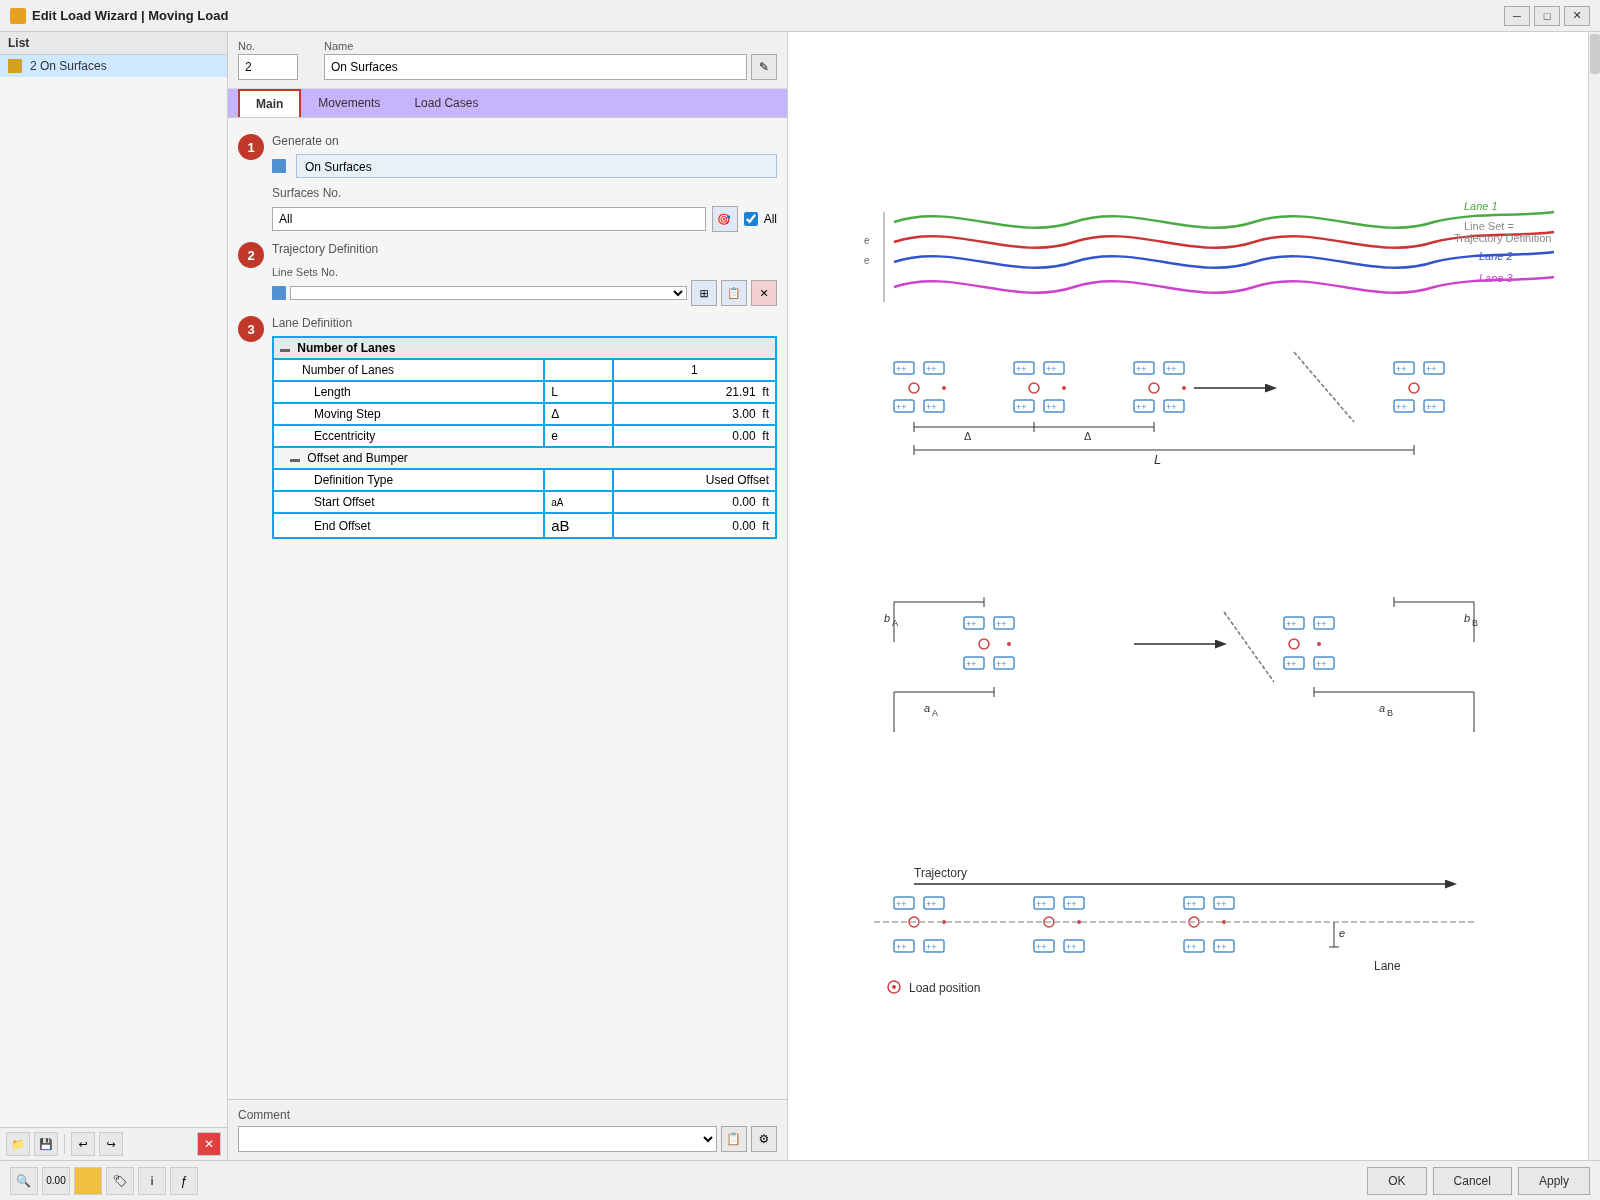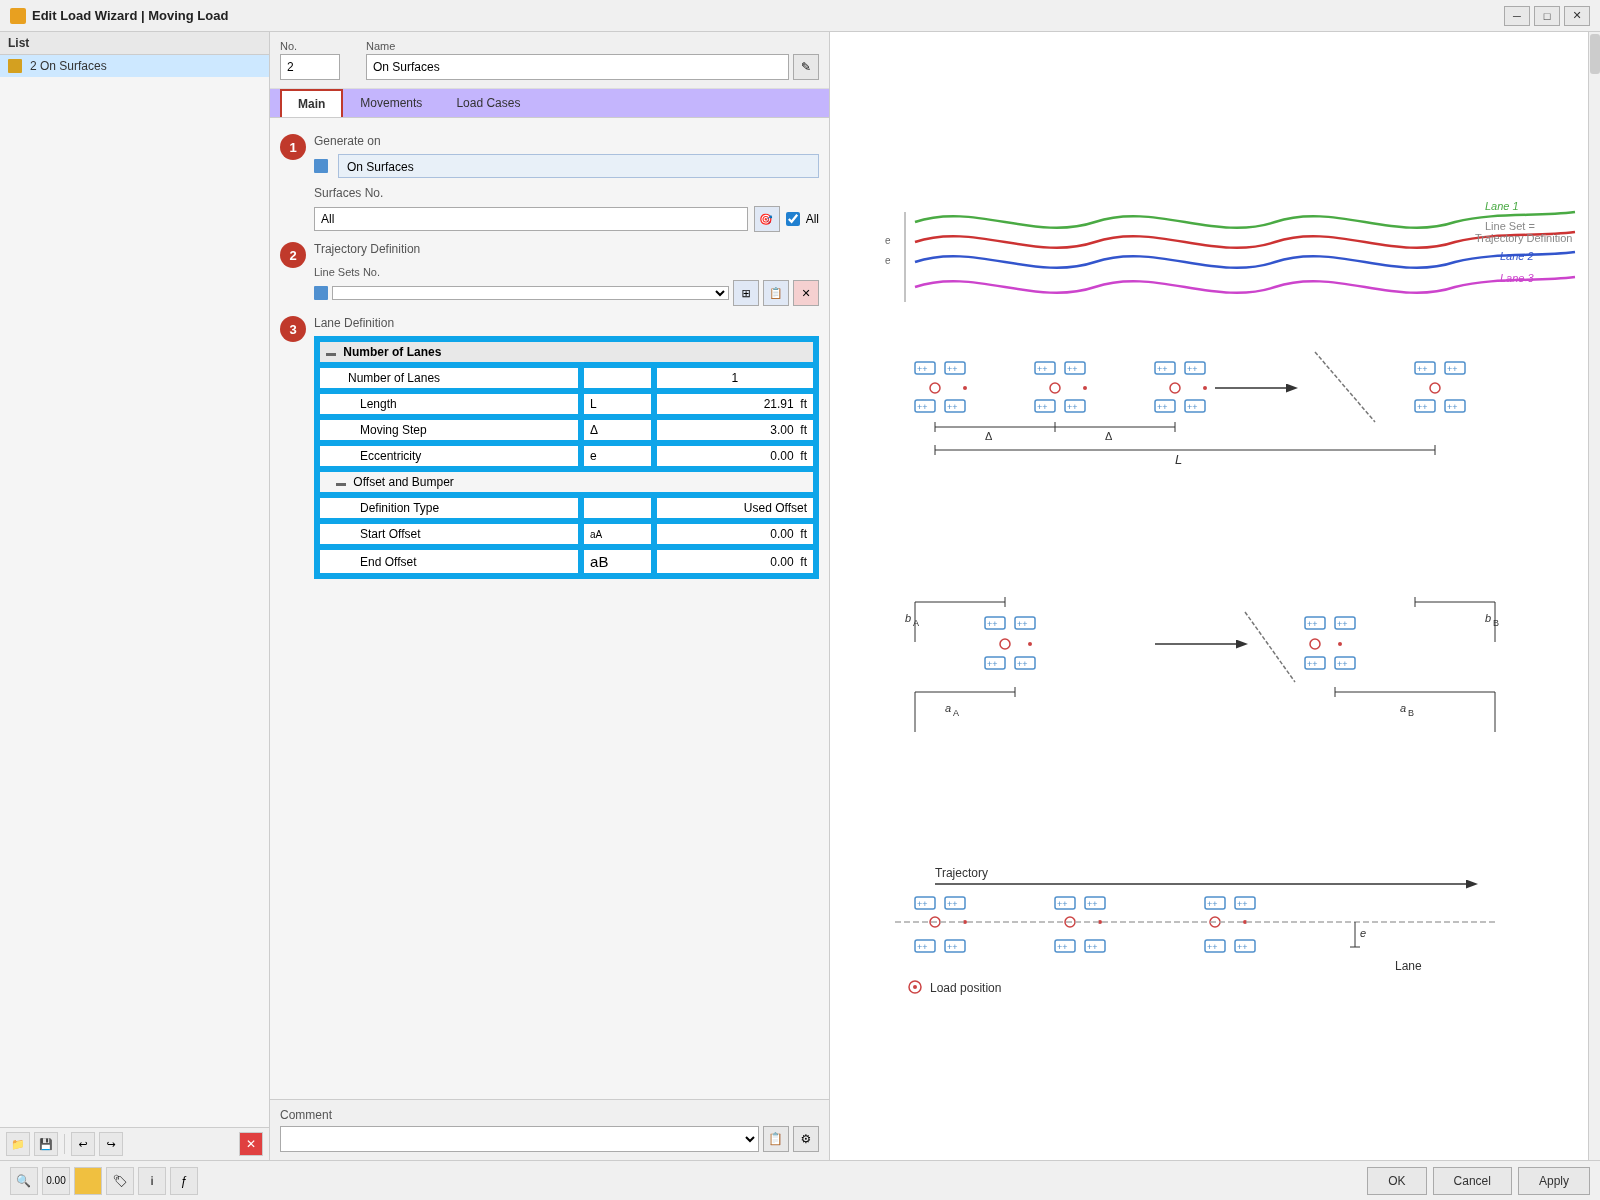--- a/index.html
+++ b/index.html
@@ -15,21 +15,21 @@
     .title-bar-icon { width: 16px; height: 16px; background: #e8a020; border-radius: 2px; }
     .title-bar-title { font-size: 13px; font-weight: 600; color: #222; }
     .title-bar-controls { display: flex; gap: 4px; }
     .title-btn { width: 26px; height: 20px; border: 1px solid #aaa; background: #e8e8e8; cursor: pointer; display: flex; align-items: center; justify-content: center; font-size: 11px; color: #333; }
     .title-btn.close { background: #e8e8e8; }
 
     
     .main-layout { display: flex; height: calc(1200px - 32px - 40px); }
 
     
-    .left-panel { width: 270px; background: #f5f5f5; border-right: 1px solid #ccc; display: flex; flex-direction: column; }
+    .left-panel { width: 228px; background: #f5f5f5; border-right: 1px solid #ccc; display: flex; flex-direction: column; }
     .panel-header { background: #e8e8e8; padding: 4px 8px; font-size: 12px; font-weight: 600; color: #333; border-bottom: 1px solid #ccc; }
     .list-item { display: flex; align-items: center; gap: 8px; padding: 4px 8px; background: #cde8ff; cursor: pointer; }
     .list-item-icon { width: 14px; height: 14px; background: #d4a020; border-radius: 1px; }
     .list-item-text { font-size: 12px; color: #333; }
 
     
     .panel-footer { margin-top: auto; border-top: 1px solid #ccc; padding: 4px 6px; display: flex; gap: 4px; align-items: center; background: #f0f0f0; }
     .panel-footer-btn { width: 24px; height: 24px; border: 1px solid #ccc; background: #e8e8e8; cursor: pointer; display: flex; align-items: center; justify-content: center; font-size: 11px; }
     .panel-footer-sep { width: 1px; height: 20px; background: #ccc; margin: 0 2px; }
     .panel-footer-close { width: 24px; height: 24px; border: 1px solid #ccc; background: #e04040; cursor: pointer; display: flex; align-items: center; justify-content: center; color: white; font-size: 12px; }
@@ -73,21 +73,21 @@
     .checkbox-blue { width: 14px; height: 14px; accent-color: #2080d0; }
 
     
     .dropdown-row { display: flex; align-items: center; gap: 4px; margin-bottom: 6px; }
     .dropdown-select { height: 14px; border: 1px solid #aaa; background: white; padding: 6px 6px; font-size: 12px; flex: 1; text-decoration: underline; }
     .icon-btn { width: 26px; height: 26px; border: 1px solid #aaa; background: #e0e8f5; cursor: pointer; display: flex; align-items: center; justify-content: center; font-size: 11px; }
     .icon-btn-red { background: #f5d0d0; }
 
     
     .tree-table { width: 100%; border-collapse: collapse; font-size: 12px; }
-    .tree-table td { padding: 3px 6px; border: 6px solid #0ea5e9; }
+    .tree-table td { padding: 3px 6px; border: 2px solid #0ea5e9; }
     .tree-table tr.section-row td { background: #e8e8e8; font-weight: 600; }
     .tree-table tr.sub-row td { background: #f5f5f5; }
     .tree-table tr.data-row td { background: white; }
     .tree-table tr.lane-header td { background: #eeeeee; font-weight: 600; }
     .tree-expand { margin-right: 4px; color: #666; font-size: 10px; }
     .tree-indent-1 { padding-left: 16px !important; }
     .tree-indent-2 { padding-left: 28px !important; }
     .tree-indent-3 { padding-left: 40px !important; }
 
     

